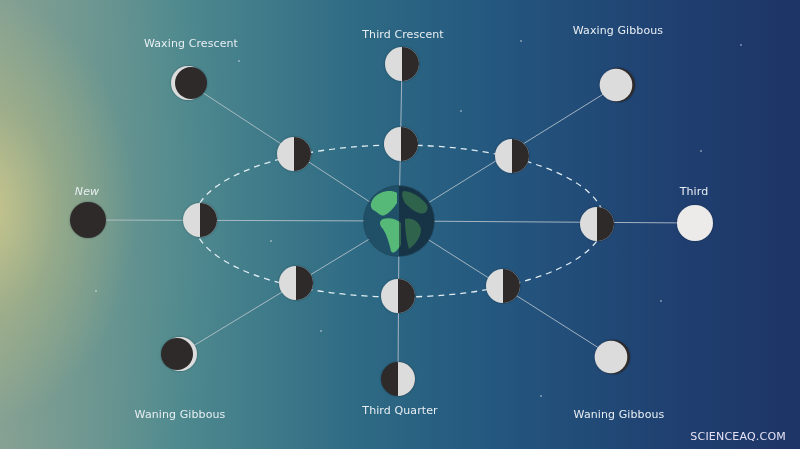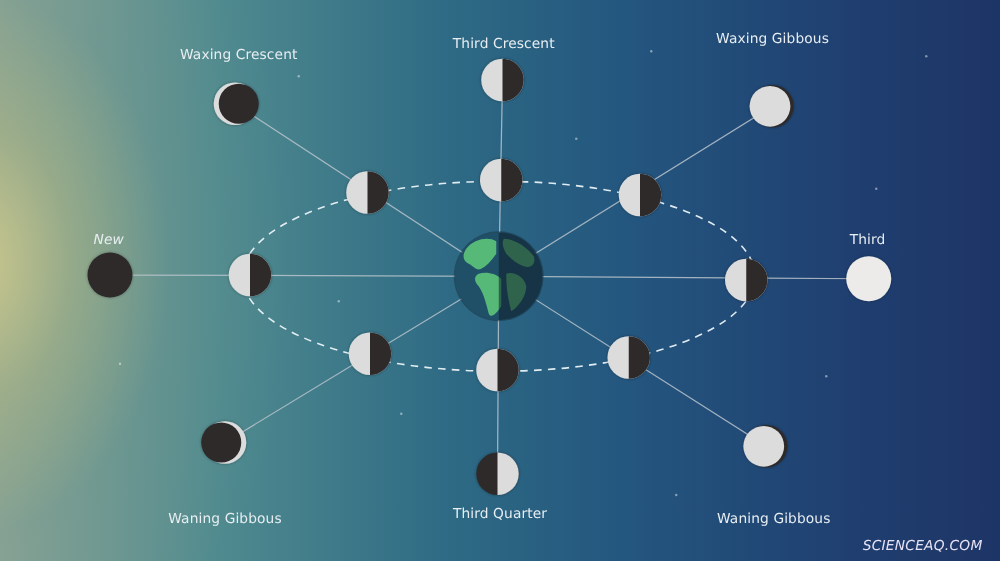--- a/index.html
+++ b/index.html
@@ -4,21 +4,21 @@
 <style>
   html, body { margin: 0; padding: 0; }
   body { width: 800px; height: 449px; overflow: hidden; background: #1f3a66; font-family: "DejaVu Sans", sans-serif; }
   .stage { position: relative; width: 800px; height: 449px; overflow: hidden;
     background:
       radial-gradient(ellipse 260px 360px at -20px 210px, rgba(214,206,140,0.85) 0%, rgba(170,180,130,0.55) 30%, rgba(110,150,140,0.25) 60%, rgba(60,110,130,0) 100%),
       linear-gradient(90deg, #8da595 0%, #4f8a8f 22%, #2e6a84 45%, #24577f 62%, #1f3f70 85%, #1d3566 100%);
   }
   svg.diagram { position: absolute; left: 0; top: 0; }
   .label { position: absolute; color: #e8eef2; font-size: 11px; white-space: nowrap; transform: translateX(-50%); letter-spacing: 0.1px; }
-  .watermark { position: absolute; right: 14px; bottom: 6px; color: #e6e2f5; font-size: 11px; letter-spacing: 0.2px; font-style: italic; }
+  .watermark { position: absolute; right: 14px; bottom: 6px; color: #e6e2f5; font-size: 11px; letter-spacing: 0.2px; }
   .star { position: absolute; width: 2px; height: 2px; border-radius: 50%; background: rgba(255,255,255,0.45); }
 </style>
 </head>
 <body>
 
 <div class="stage">
 
   <div class="star" style="left:238px;top:60px"></div>
   <div class="star" style="left:520px;top:40px"></div>
   <div class="star" style="left:740px;top:44px"></div>

